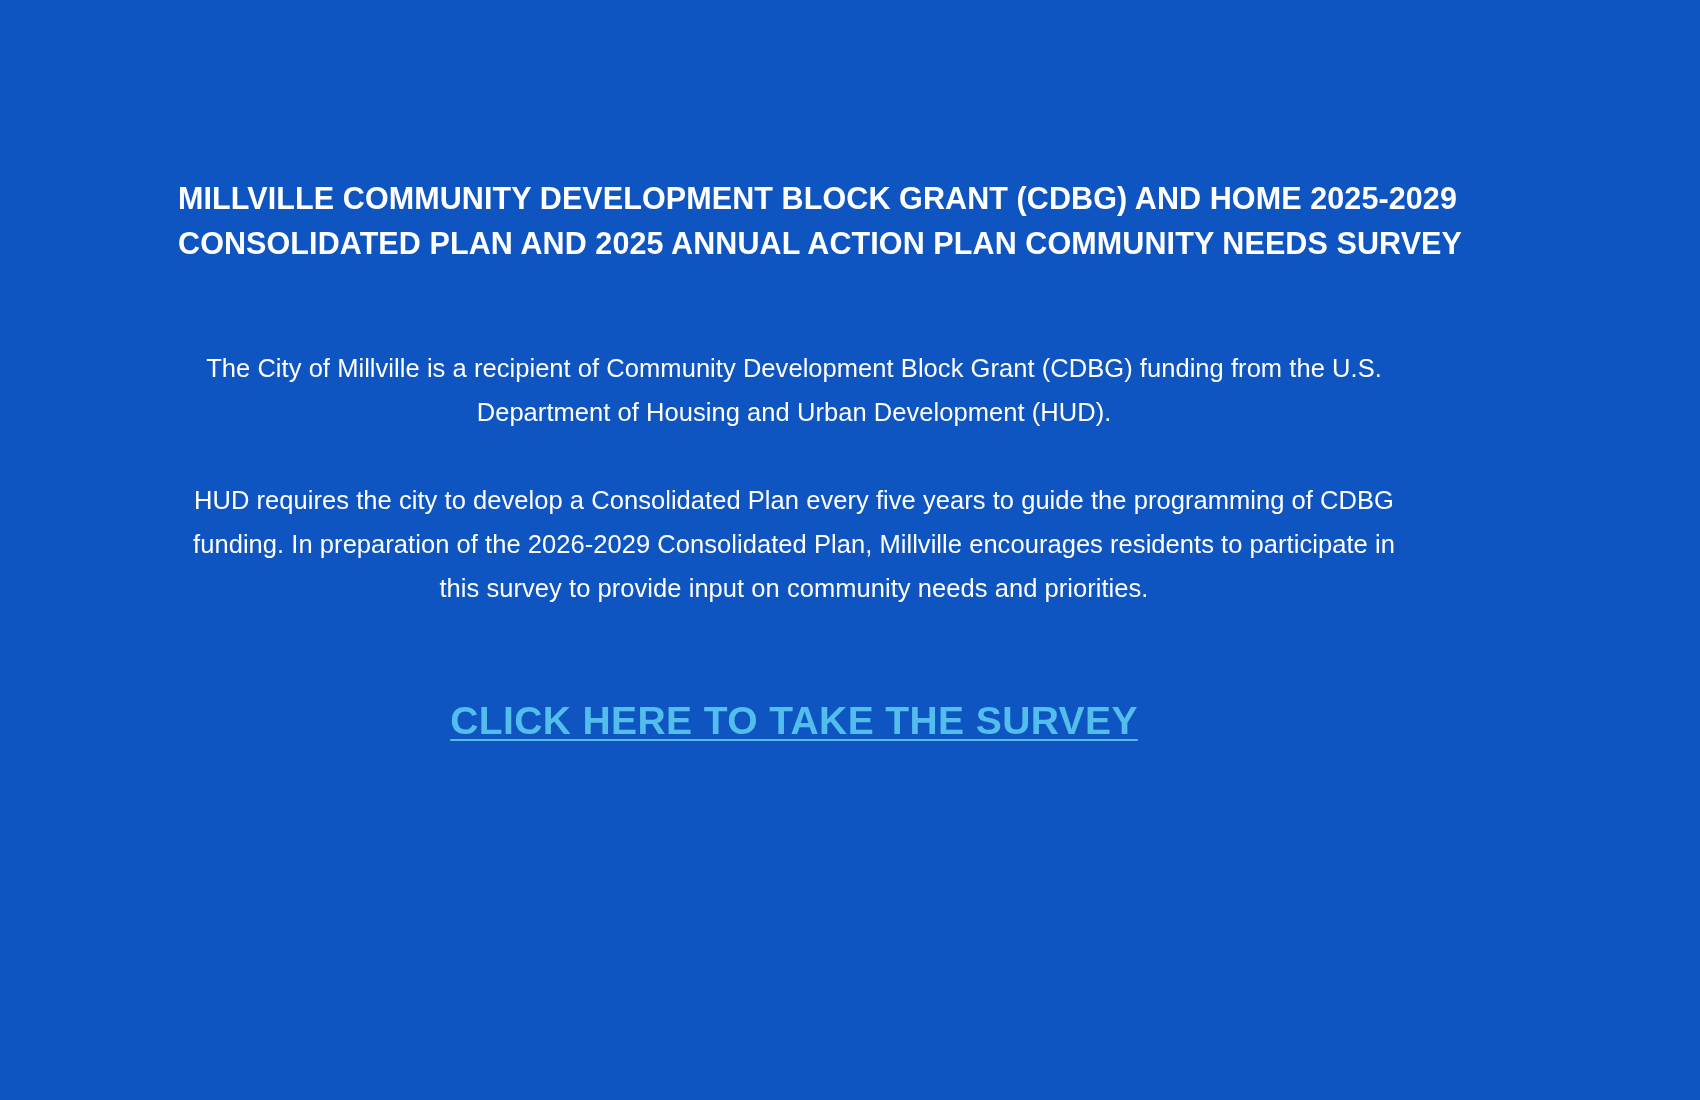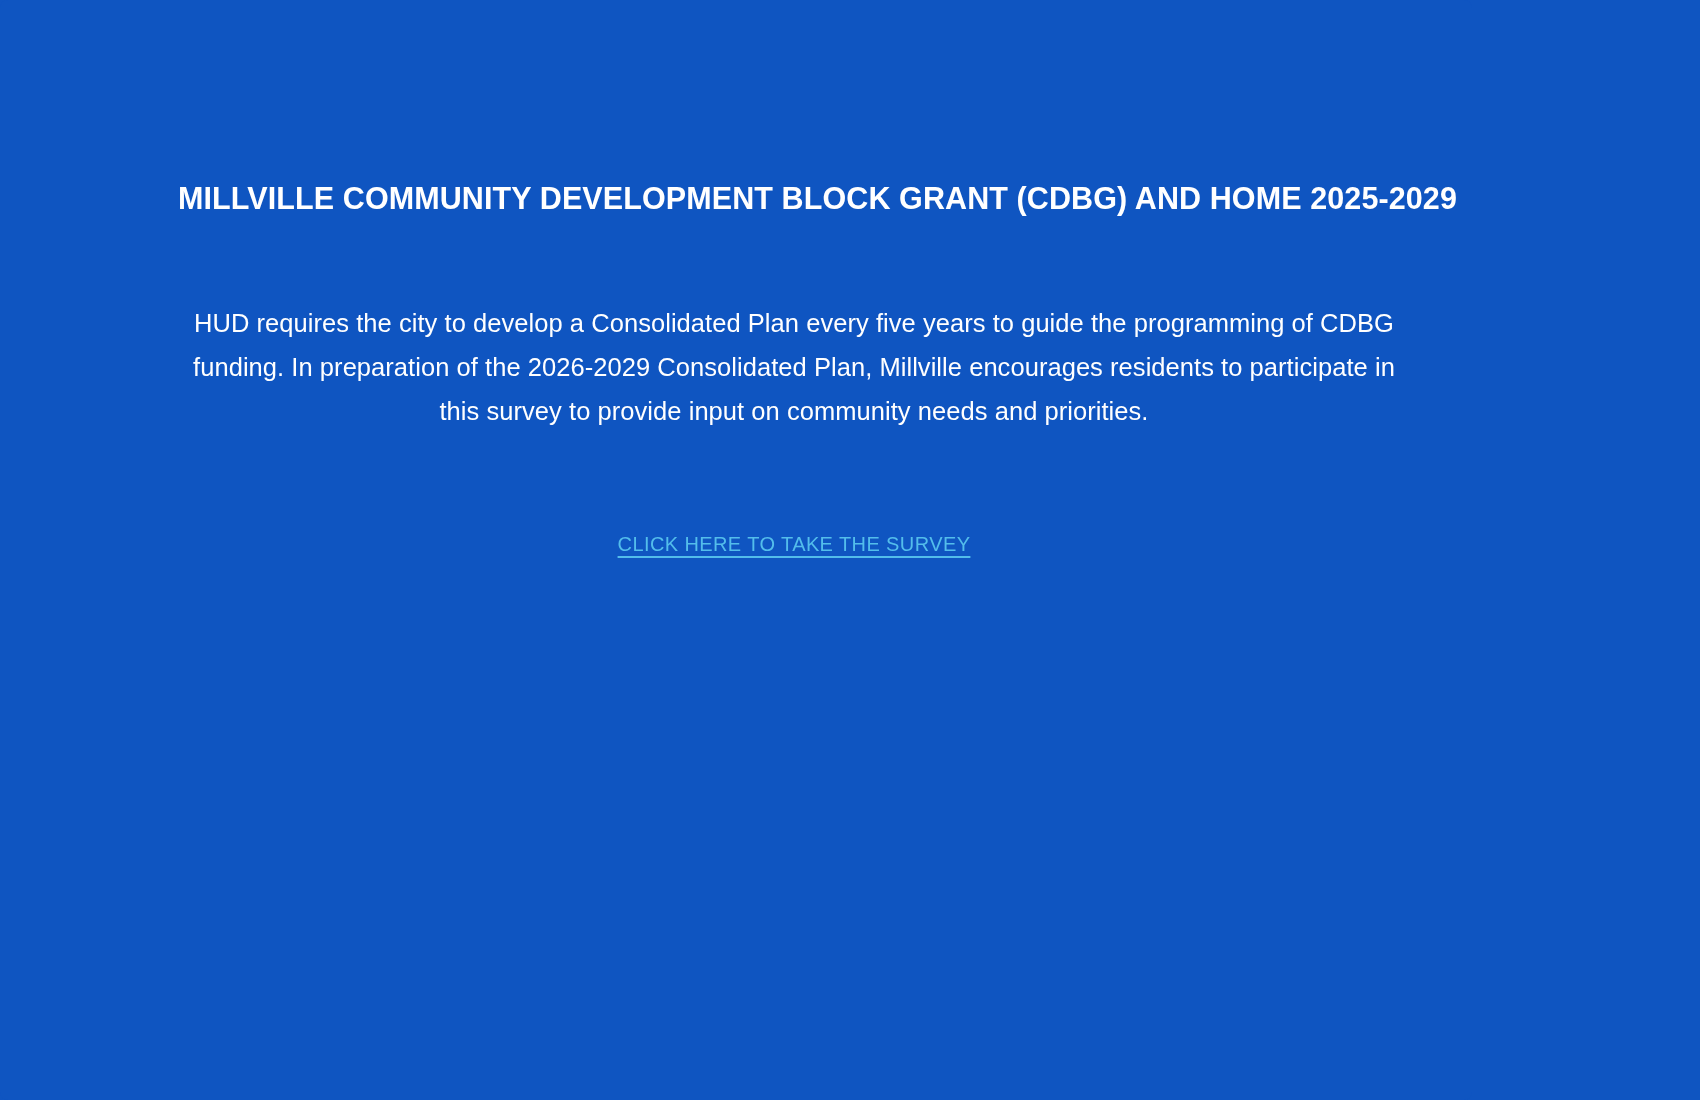--- a/index.html
+++ b/index.html
@@ -68,43 +68,45 @@
   }
 
   .cta-wrap {
     margin-top: 92px;
     text-align: center;
   }
 
   .cta-link {
     display: inline-block;
     color: #53bdeb;
-    font-size: 20px;
-    font-weight: 400;
+    font-size: 39px;
+    font-weight: 700;
     letter-spacing: 0.4px;
     line-height: 38px;
     text-decoration: underline;
     text-underline-offset: 5px;
     text-decoration-thickness: 2px;
     cursor: pointer;
     white-space: nowrap;
   }
 </style>
 </head>
 <body>
 
 <div class="page">
 
   <div class="content">
 
     <h1 class="announcement-title">
       <span class="title-line">MILLVILLE COMMUNITY DEVELOPMENT BLOCK GRANT (CDBG) AND HOME 2025-2029</span>
+      <span class="title-line">CONSOLIDATED PLAN AND 2025 ANNUAL ACTION PLAN COMMUNITY NEEDS SURVEY</span>
     </h1>
 
     <div class="body-block">
+      <p class="body-paragraph">The City of Millville is a recipient of Community Development Block Grant (CDBG) funding from the U.S. Department of Housing and Urban Development (HUD).</p>
       <p class="body-paragraph">HUD requires the city to develop a Consolidated Plan every five years to guide the programming of CDBG funding. In preparation of the 2026-2029 Consolidated Plan, Millville encourages residents to participate in this survey to provide input on community needs and priorities.</p>
     </div>
 
     <div class="cta-wrap">
       <a class="cta-link" href="#">CLICK HERE TO TAKE THE SURVEY</a>
     </div>
 
   </div>
 
 </div>

